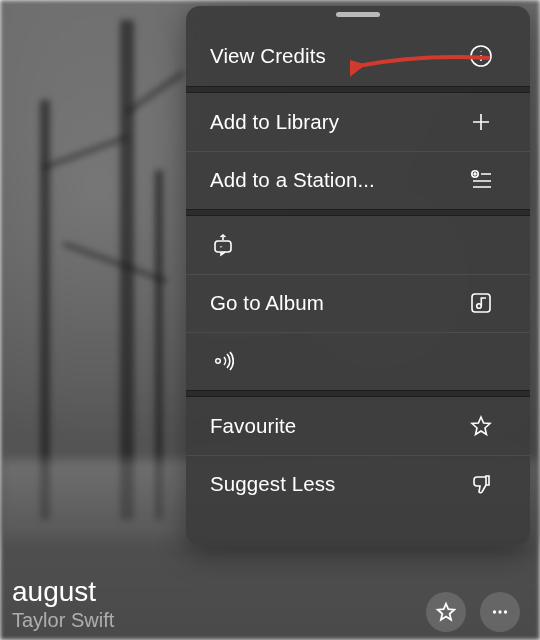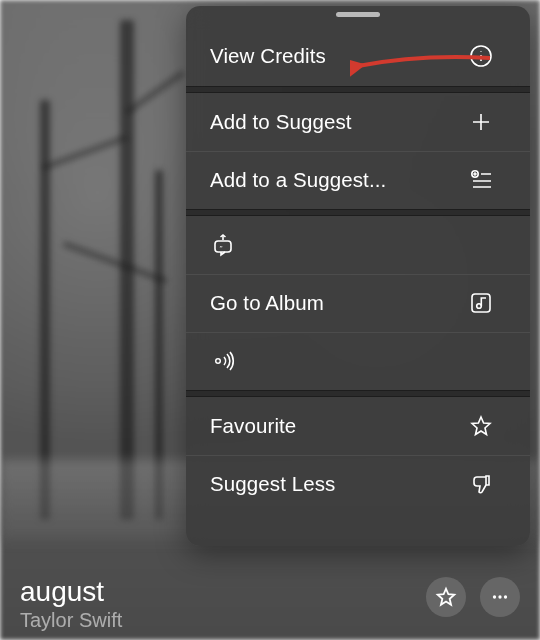--- a/index.html
+++ b/index.html
@@ -63,22 +63,22 @@
   .first { margin-top: 20px; height: 60px; }
   .icon { width: 26px; height: 26px; display:flex; align-items:center; justify-content:center; flex-shrink:0; }
   .icon svg { width: 24px; height: 24px; stroke: #fff; fill: none; stroke-width: 1.6; }
 
   .arrow {
     position: absolute; top: 46px; left: 350px; width: 150px; height: 40px;
     pointer-events: none;
   }
 
   .footer {
-    position: absolute; left: 20px; right: 20px; bottom: 8px;
-    display: flex; justify-content: space-between;
+    position: absolute; left: 12px; right: 20px; bottom: 8px;
+    display: flex; align-items: flex-end; justify-content: space-between;
     color: #fff;
   }
   .footer .text { display:flex; flex-direction:column; }
   .title { font-size: 28px; font-weight: 400; line-height: 1.1; }
   .artist { font-size: 20px; color: rgba(255,255,255,0.55); line-height:1.2; }
   .footer-actions { display:flex; gap: 14px; }
   .circle-btn {
     width: 40px; height: 40px; border-radius: 50%;
     background: rgba(120,120,120,0.6);
     display:flex; align-items:center; justify-content:center;
@@ -108,31 +108,31 @@
           <circle cx="12" cy="12" r="10"></circle>
           <line x1="12" y1="11" x2="12" y2="17"></line>
           <circle cx="12" cy="7.5" r="0.6" fill="#fff" stroke="none"></circle>
         </svg>
     </span>
   </div>
 
   <div class="divider"></div>
 
   <div class="row">
-    <span>Add to Suggest</span>
+    <span>Add to Library</span>
     <span class="icon">
       <svg viewBox="0 0 24 24">
           <line x1="12" y1="4" x2="12" y2="20"></line>
           <line x1="4" y1="12" x2="20" y2="12"></line>
         </svg>
     </span>
   </div>
 
   <div class="row">
-    <span>Add to a Suggest...</span>
+    <span>Add to a Station...</span>
     <span class="icon">
       <svg viewBox="0 0 24 24">
           <circle cx="6" cy="6" r="3.2"></circle>
           <line x1="6" y1="4.2" x2="6" y2="7.8"></line>
           <line x1="4.2" y1="6" x2="7.8" y2="6"></line>
           <line x1="12" y1="6" x2="22" y2="6"></line>
           <line x1="4" y1="13" x2="22" y2="13"></line>
           <line x1="4" y1="19" x2="22" y2="19"></line>
         </svg>
     </span>

